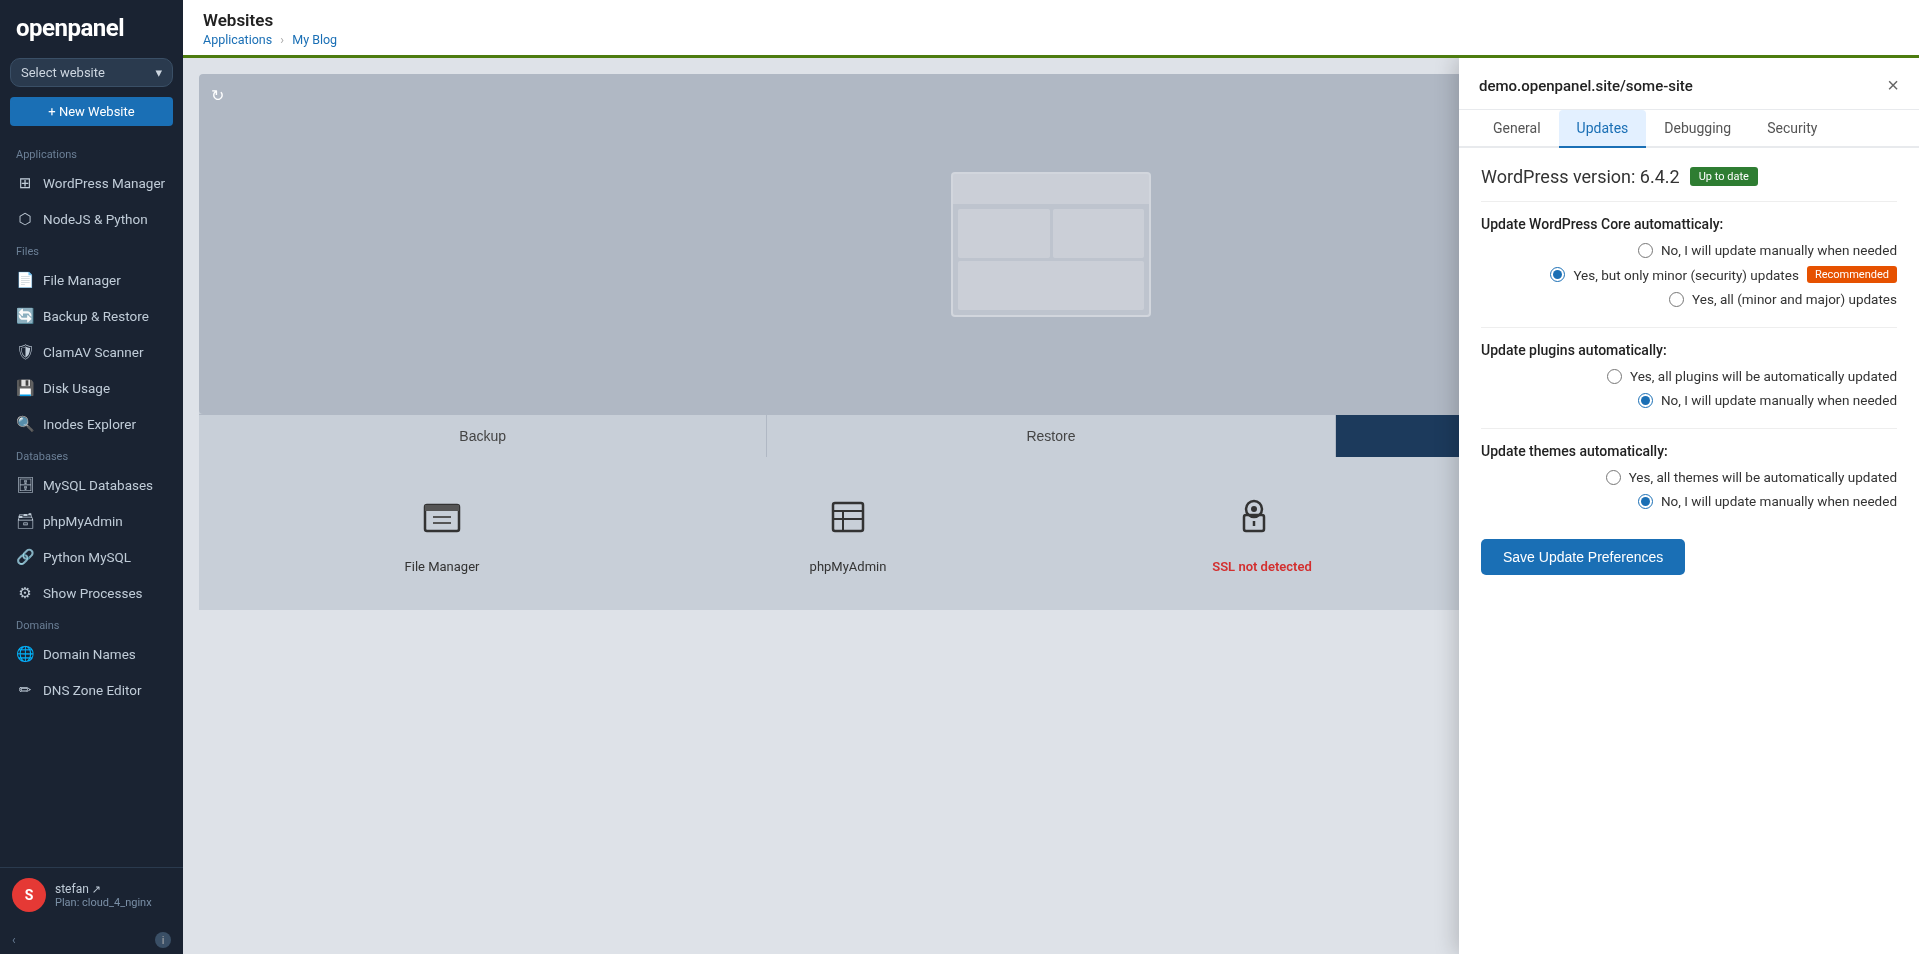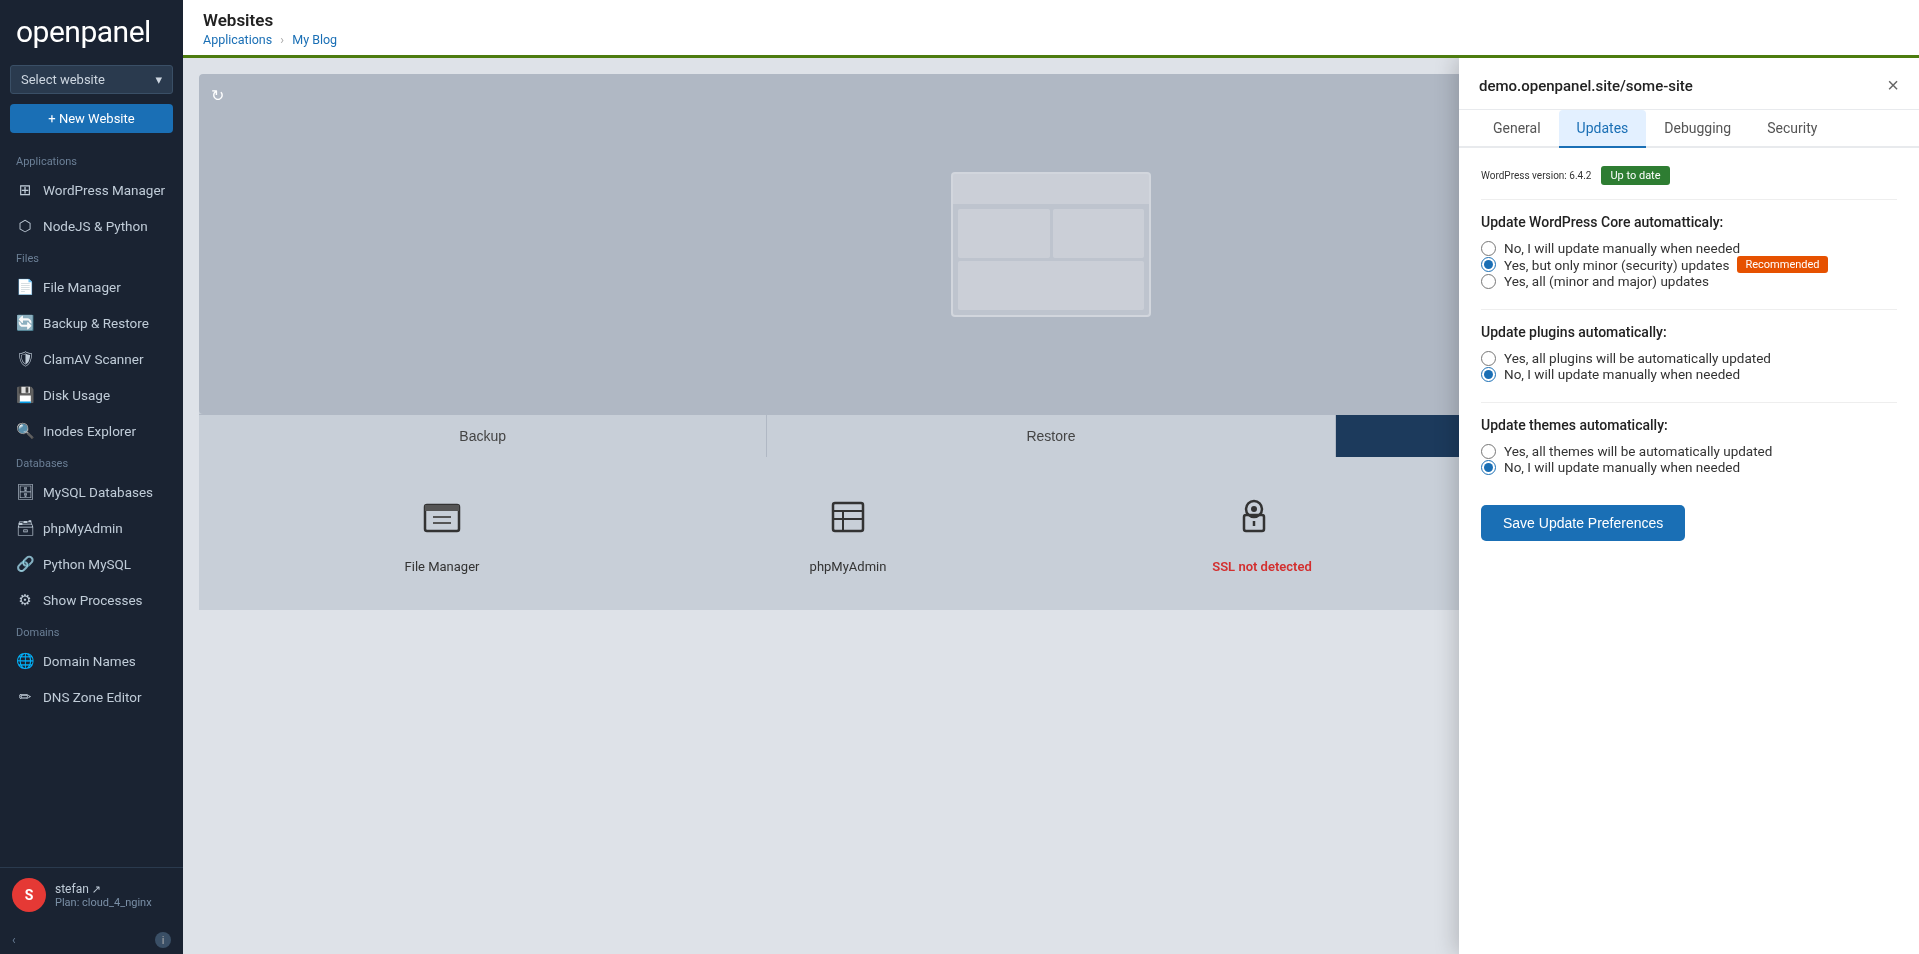--- a/index.html
+++ b/index.html
@@ -11,30 +11,30 @@
       background: #1a2332;
       color: #cdd6e0;
       display: flex;
       flex-direction: column;
       flex-shrink: 0;
       height: 954px;
       overflow-y: auto;
     }
     .sidebar-logo {
       padding: 14px 16px 10px;
-      font-size: 30px;
-      font-weight: 400;
+      font-size: 24px;
+      font-weight: 700;
       color: #fff;
       letter-spacing: -0.5px;
     }
     .sidebar-select {
       margin: 6px 10px 10px;
       background: #2a3a4e;
       border: 1px solid #3a4f66;
-      border-radius: 3px;
+      border-radius: 10px;
       color: #cdd6e0;
       padding: 6px 10px;
       font-size: 13px;
       display: flex;
       align-items: flex-end;
       justify-content: space-between;
       cursor: pointer;
     }
     .sidebar-new-website {
       margin: 0 10px 14px;
@@ -242,27 +242,27 @@
 
     
     .panel-content {
       flex: 1;
       overflow-y: auto;
       padding: 18px 22px;
     }
     .wp-version-row {
       display: flex; align-items: center; gap: 10px; margin-bottom: 14px;
     }
-    .wp-version-text { font-size: 10px; color: #333; }
+    .wp-version-text { font-size: 18px; color: #333; }
     .badge-upttodate { background: #2e7d32; color: #fff; font-size: 11px; padding: 3px 9px; border-radius: 3px; }
 
     .update-section { margin-bottom: 20px; }
     .update-section-title { font-size: 14px; font-weight: 500; color: #222; margin-bottom: 10px; }
 
-    .radio-group { display: flex; flex-direction: column; gap: 0; }
+    .radio-group { display: flex; flex-direction: column; gap: 8px; align-items: flex-end; }
     .radio-item { display: flex; align-items: center; gap: 8px; font-size: 13.5px; color: #333; }
     .radio-item input[type="radio"] { accent-color: #1a6fb5; width: 15px; height: 15px; }
 
     .badge-recommended {
       background: #e65100;
       color: #fff;
       font-size: 11px;
       padding: 2px 8px;
       border-radius: 3px;
       margin-left: 0;

